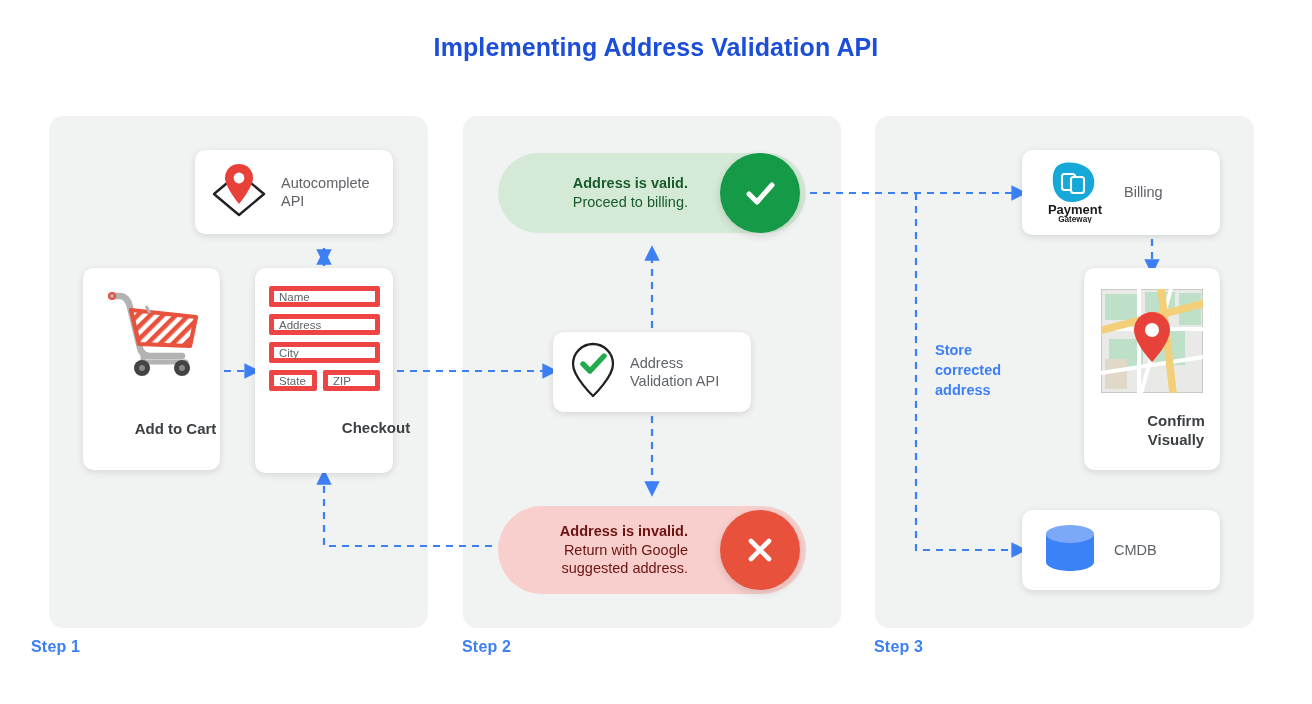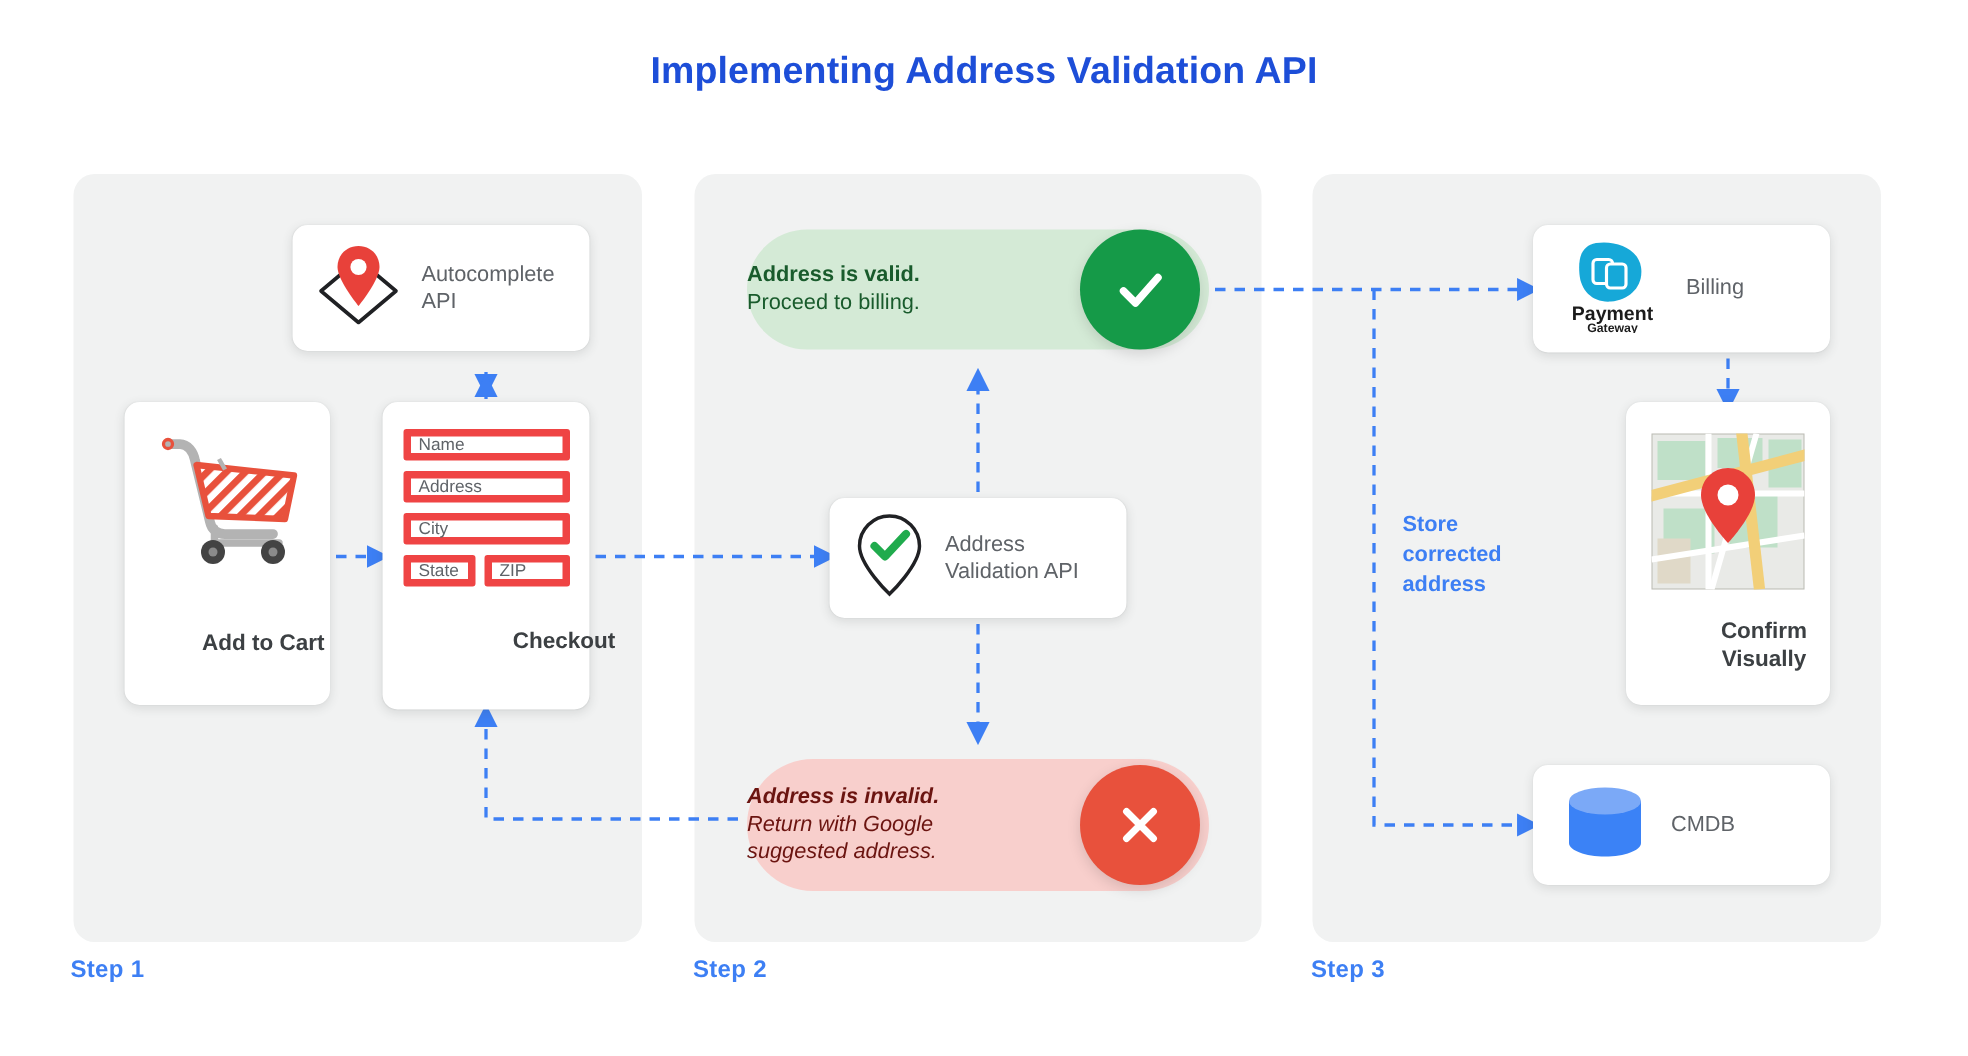--- a/index.html
+++ b/index.html
@@ -22,21 +22,21 @@
     position: absolute; background: #f1f2f2; border-radius: 14px;
   }
   #panel1 { left: 49px;  top: 116px; width: 379px; height: 512px; }
   #panel2 { left: 463px; top: 116px; width: 378px; height: 512px; }
   #panel3 { left: 875px; top: 116px; width: 379px; height: 512px; }
 
   .step-label {
     position: absolute; top: 638px; font-size: 16px;
     font-weight: bold; color: #3d7ff4; letter-spacing: 0.2px;
   }
-  #step1lab { left: 47px; }
+  #step1lab { left: 31px; }
   #step2lab { left: 462px; }
   #step3lab { left: 874px; }
 
   
   .card {
     position: absolute; background: #ffffff; border-radius: 10px;
     box-shadow: 0 2px 7px rgba(60,64,67,0.14), 0 0 1px rgba(60,64,67,0.10);
   }
   .card-label {
     font-size: 14.5px; color: #5f6368; line-height: 1.27;
@@ -88,22 +88,22 @@
   
   #cmdb-card { left: 1022px; top: 510px; width: 198px; height: 80px;
       display: flex; align-items: center; padding-left: 20px; gap: 16px; }
 
   
   .pill { position: absolute; border-radius: 48px;
       display: flex; align-items: center; }
   #pill-valid { left: 498px; top: 153px; width: 308px; height: 80px;
       background: #d4ead6; }
   #pill-invalid { left: 498px; top: 506px; width: 308px; height: 88px;
-      background: #f8cfcc; font-style: italic; }
-  .pill-text { flex: 1; text-align: left; padding-right: 18px; line-height: 1.3; }
+      background: #f8cfcc; }
+  .pill-text { flex: 1; text-align: right; padding-right: 32px; line-height: 1.3; }
   .pill-text .l1 { font-weight: bold; font-size: 14.5px; }
   .pill-text .l2, .pill-text .l3 { font-size: 14.5px; }
   #pill-valid .pill-text { color: #195b2c; }
   #pill-invalid .pill-text { color: #6b1410; }
   .pill-badge { width: 80px; height: 80px; border-radius: 50%;
       display: flex; align-items: center; justify-content: center;
       flex: 0 0 80px; margin-right: 6px;
       box-shadow: 0 3px 9px rgba(0,0,0,0.13); }
   #badge-valid { background: #159a48; }
   #badge-invalid { background: #e8513c; }

